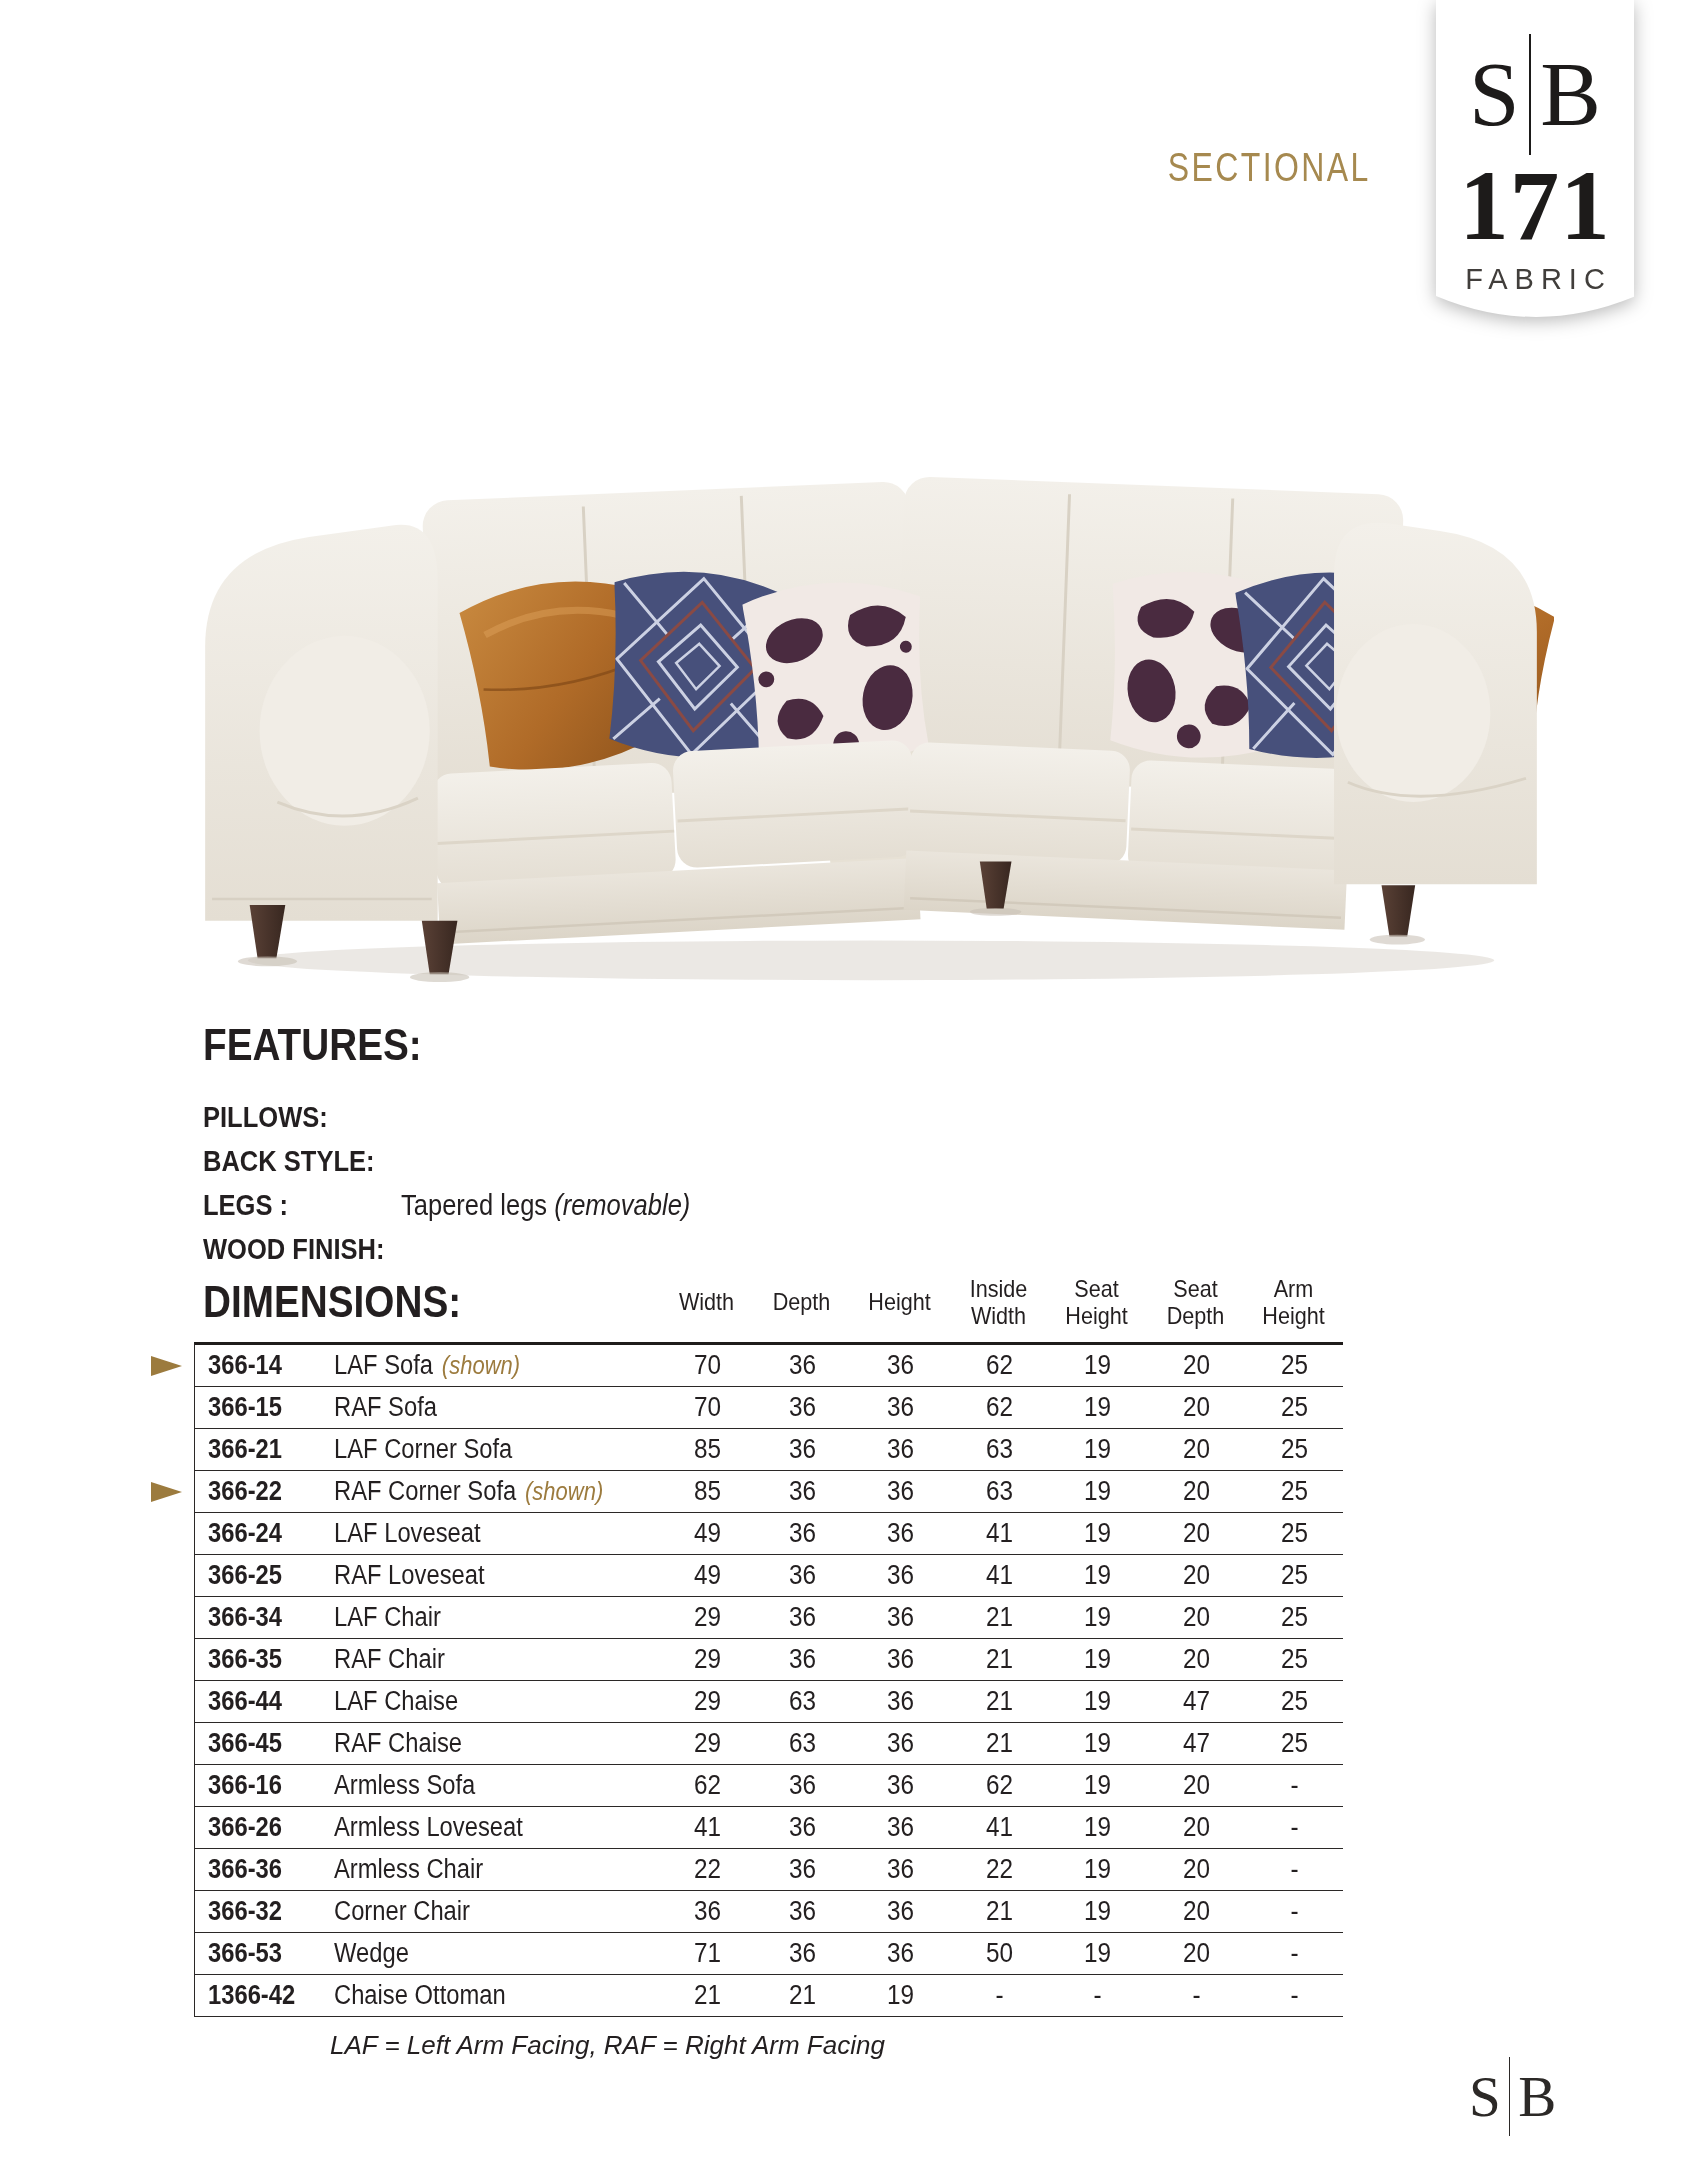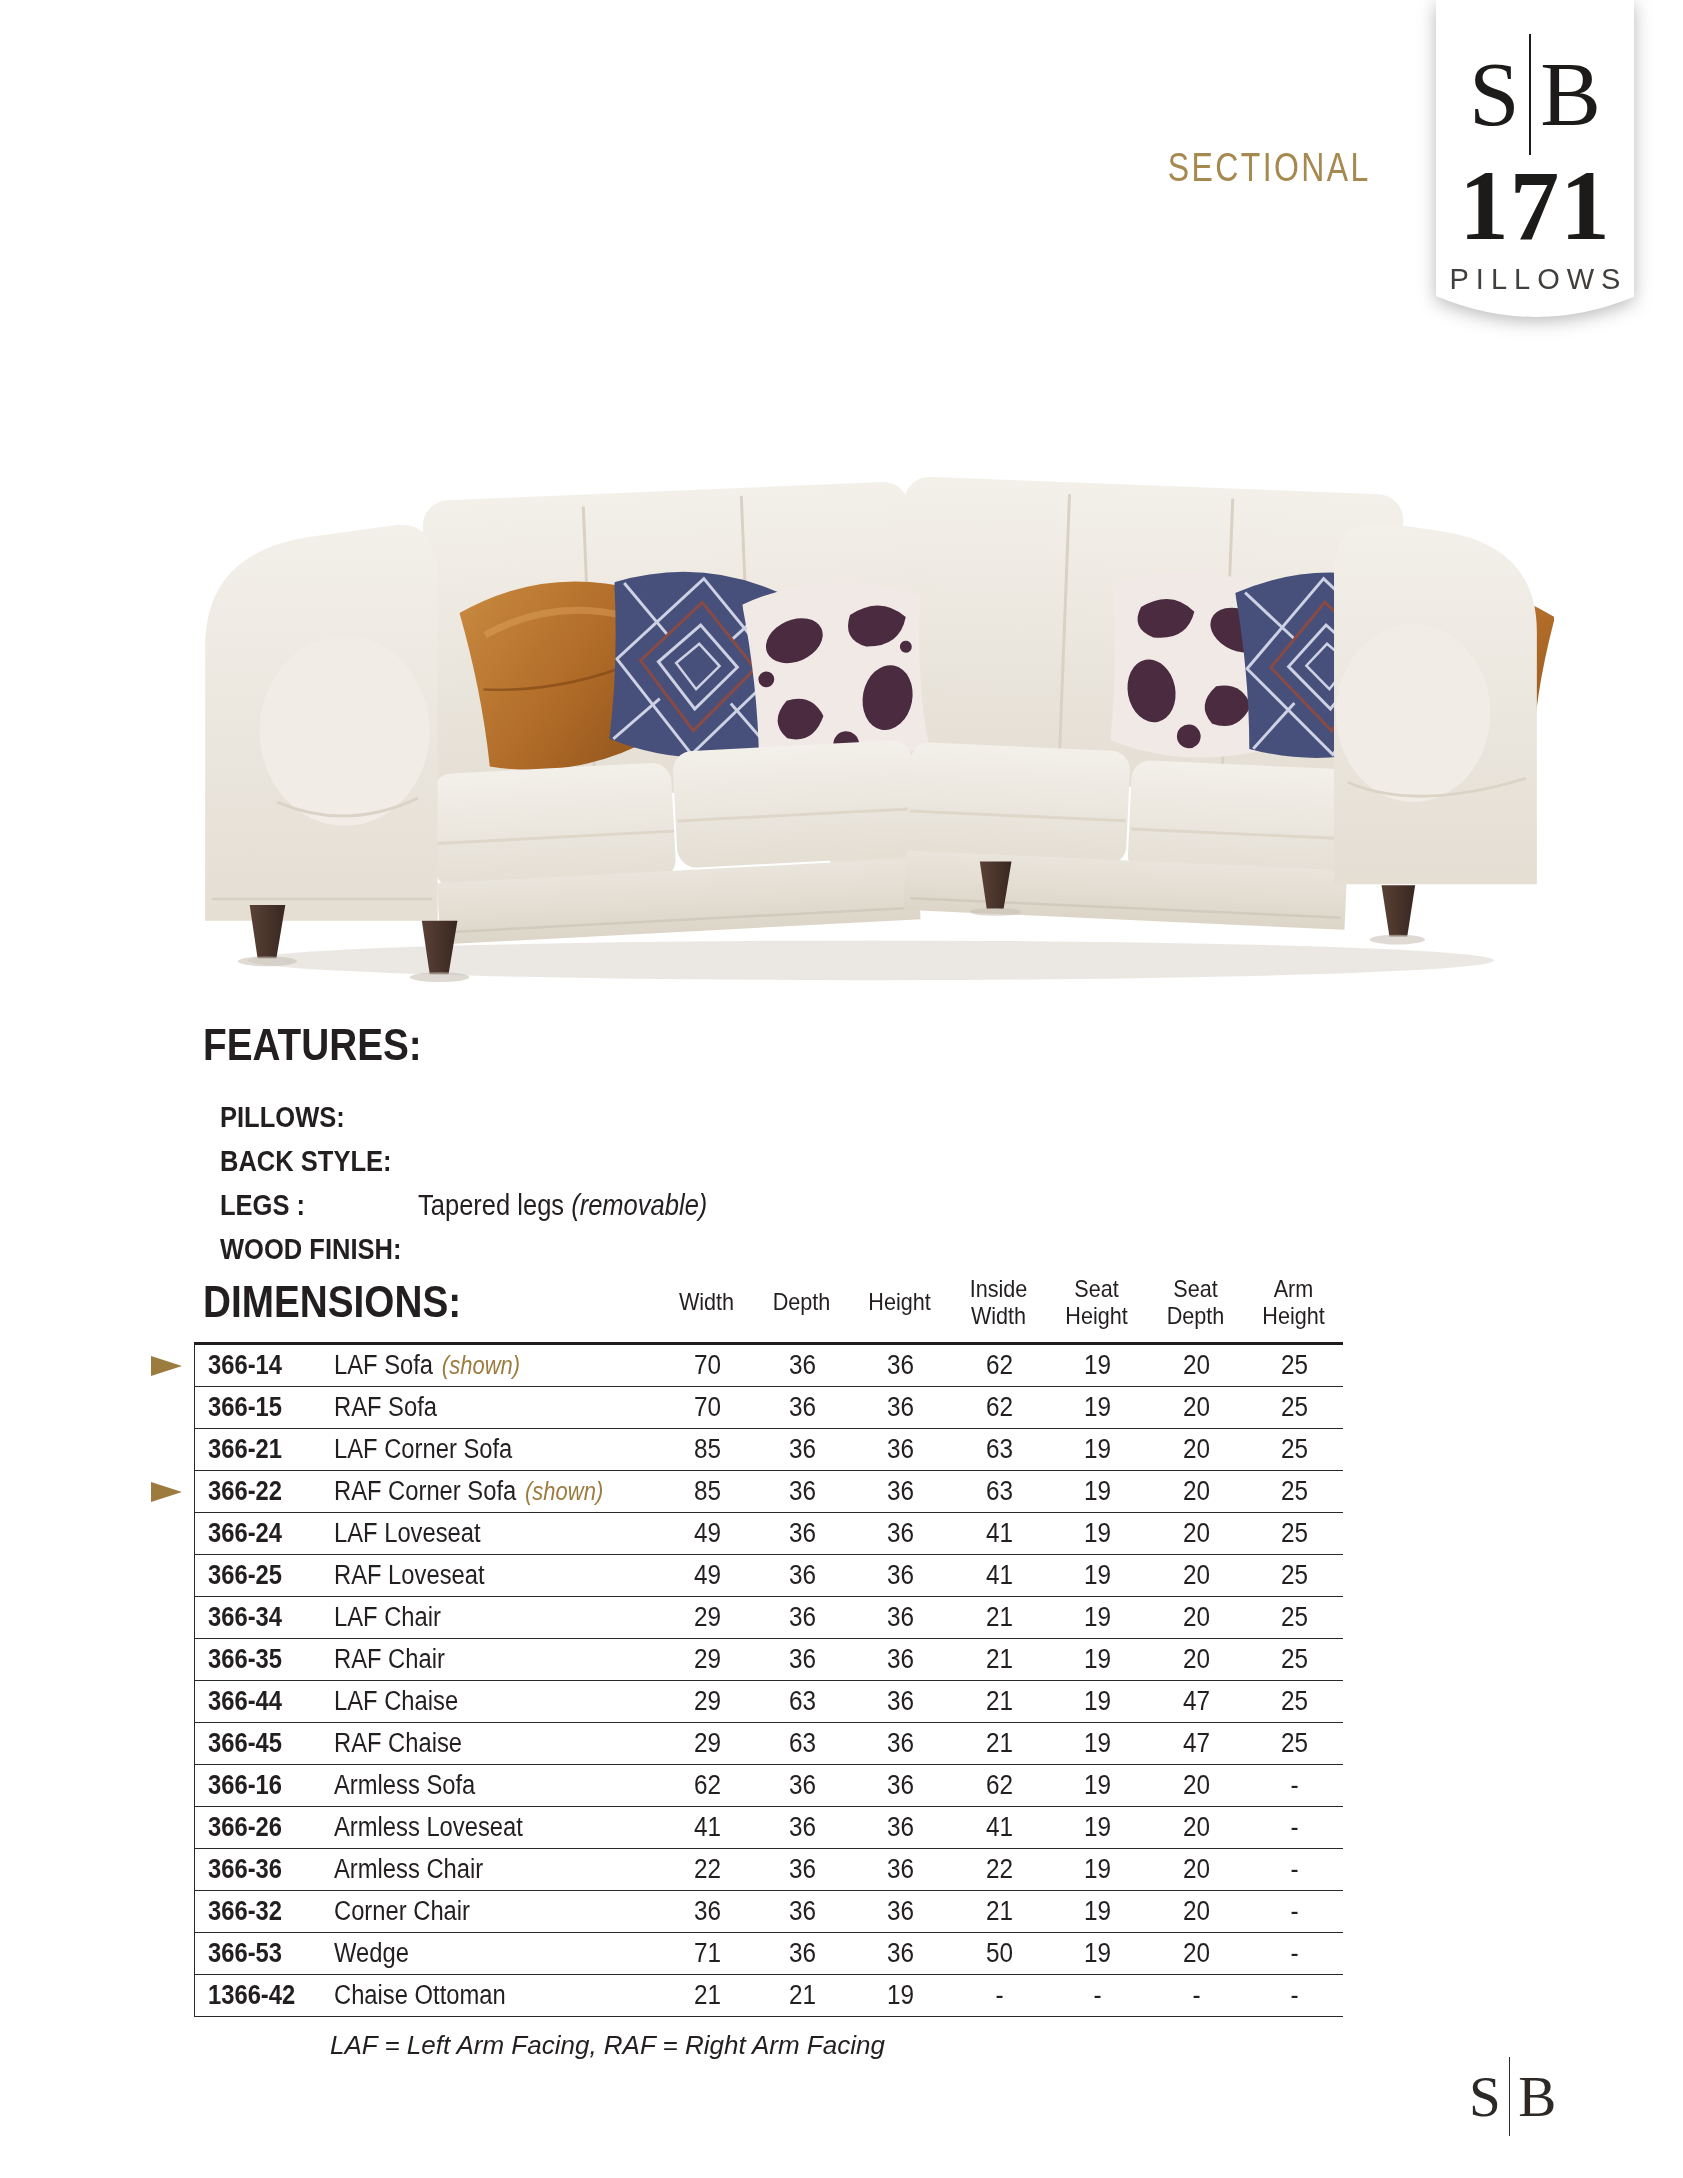--- a/index.html
+++ b/index.html
@@ -20,21 +20,21 @@
   .badge-bar{width:2.5px;height:121px;background:#1d1b1a;}
   .badge-model{font-family:"Liberation Serif",serif;font-weight:bold;font-size:99px;line-height:.95;
         letter-spacing:1px;color:#1d1b1a;margin-top:4px;}
   .badge-material{margin-top:10px;font-size:29px;letter-spacing:7px;color:#413e3b;text-indent:7px;}
 
   
   .hero{position:absolute;left:188px;top:434px;width:1366px;height:559px;}
 
   
   .features-heading{position:absolute;left:203px;top:1020px;font-size:44px;font-weight:bold;}
-  .features-list{position:absolute;left:220px;top:1095px;width:891px;}
+  .features-list{position:absolute;left:203px;top:1095px;width:891px;}
   .feature-row{position:relative;height:44px;line-height:44px;font-size:29px;}
   .feature-label{position:absolute;left:0;font-weight:bold;}
   .feature-value{position:absolute;left:198px;}
   .feature-note{font-style:italic;margin-left:8px;}
 
   
   .dimensions-heading{position:absolute;left:203px;top:1277px;font-size:44px;font-weight:bold;}
   .dim-colheads{position:absolute;left:194px;top:1267px;width:1148px;height:71px;}
   .dim-colhead{position:absolute;top:0;height:71px;width:109px;display:flex;align-items:center;
         justify-content:center;text-align:center;font-size:24px;line-height:1.12;white-space:pre-line;
@@ -68,21 +68,21 @@
   <div class="sectional-label">SECTIONAL</div>
 
   <div class="badge-wrap">
     <div class="badge">
       <div class="badge-sb">
         <span>S</span>
         <span class="badge-bar"></span>
         <span>B</span>
       </div>
       <div class="badge-model">171</div>
-      <div class="badge-material">PILLOWS</div>
+      <div class="badge-material">FABRIC</div>
     </div>
   </div>
 
   <div class="hero">
     <svg width="1366" height="559" viewBox="0 0 1380 565" xmlns="http://www.w3.org/2000/svg">
       <defs>
         <linearGradient id="cream" x1="0" y1="0" x2="0" y2="1">
           <stop offset="0" stop-color="#F3F0EA"></stop>
             <stop offset="1" stop-color="#E4DED3"></stop>
         </linearGradient>

